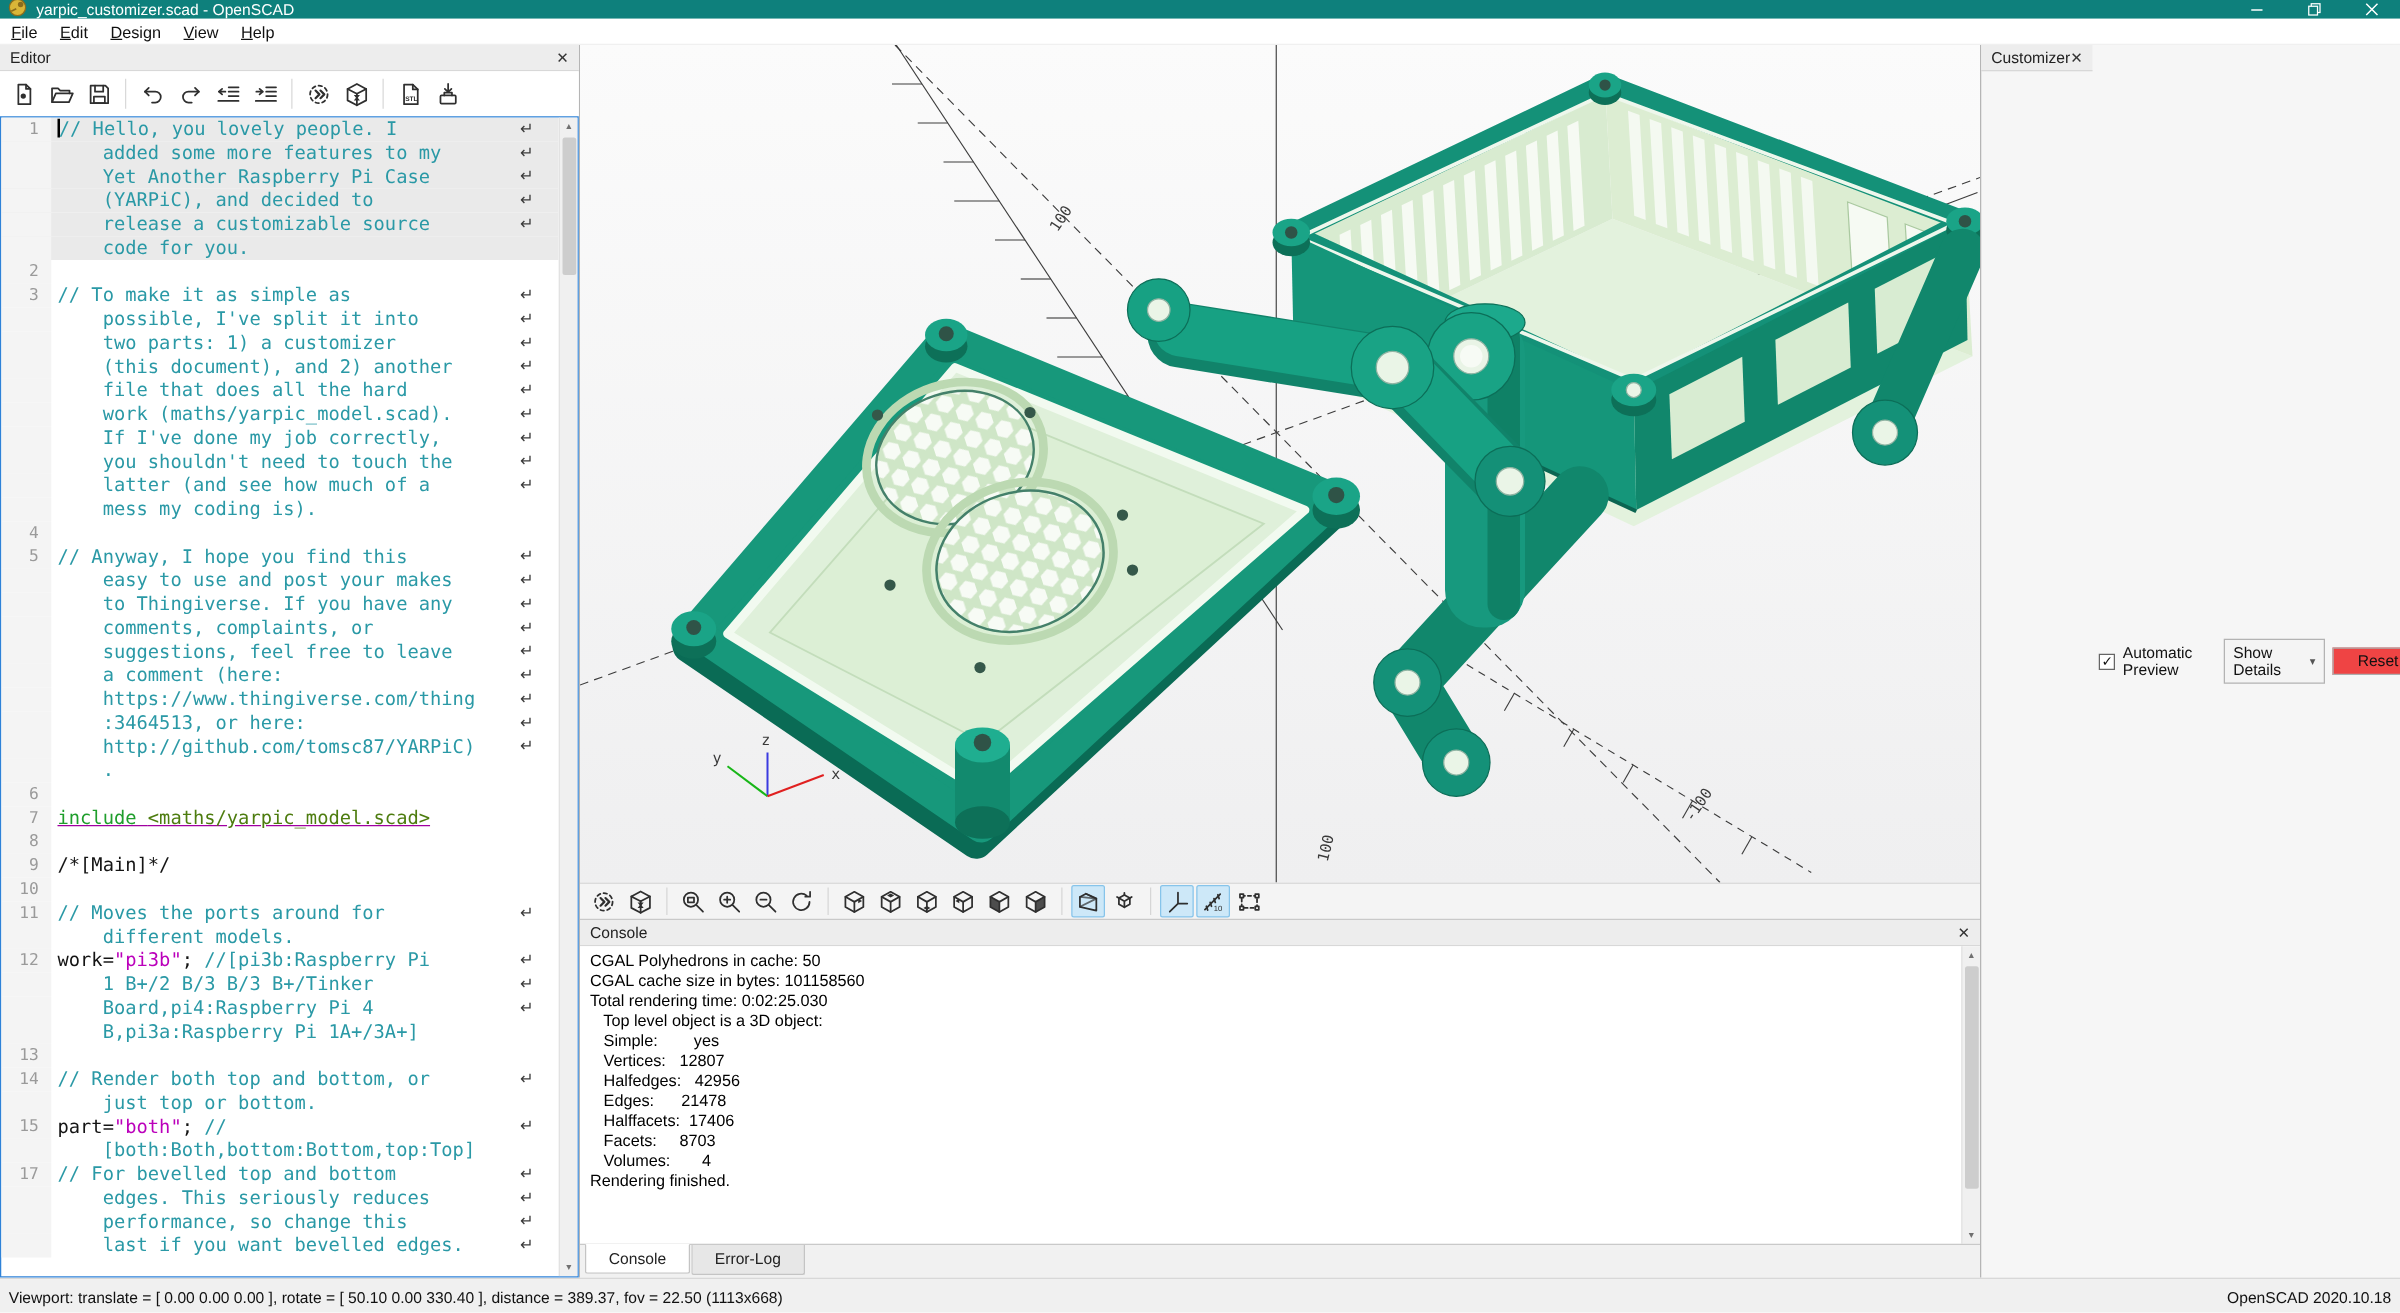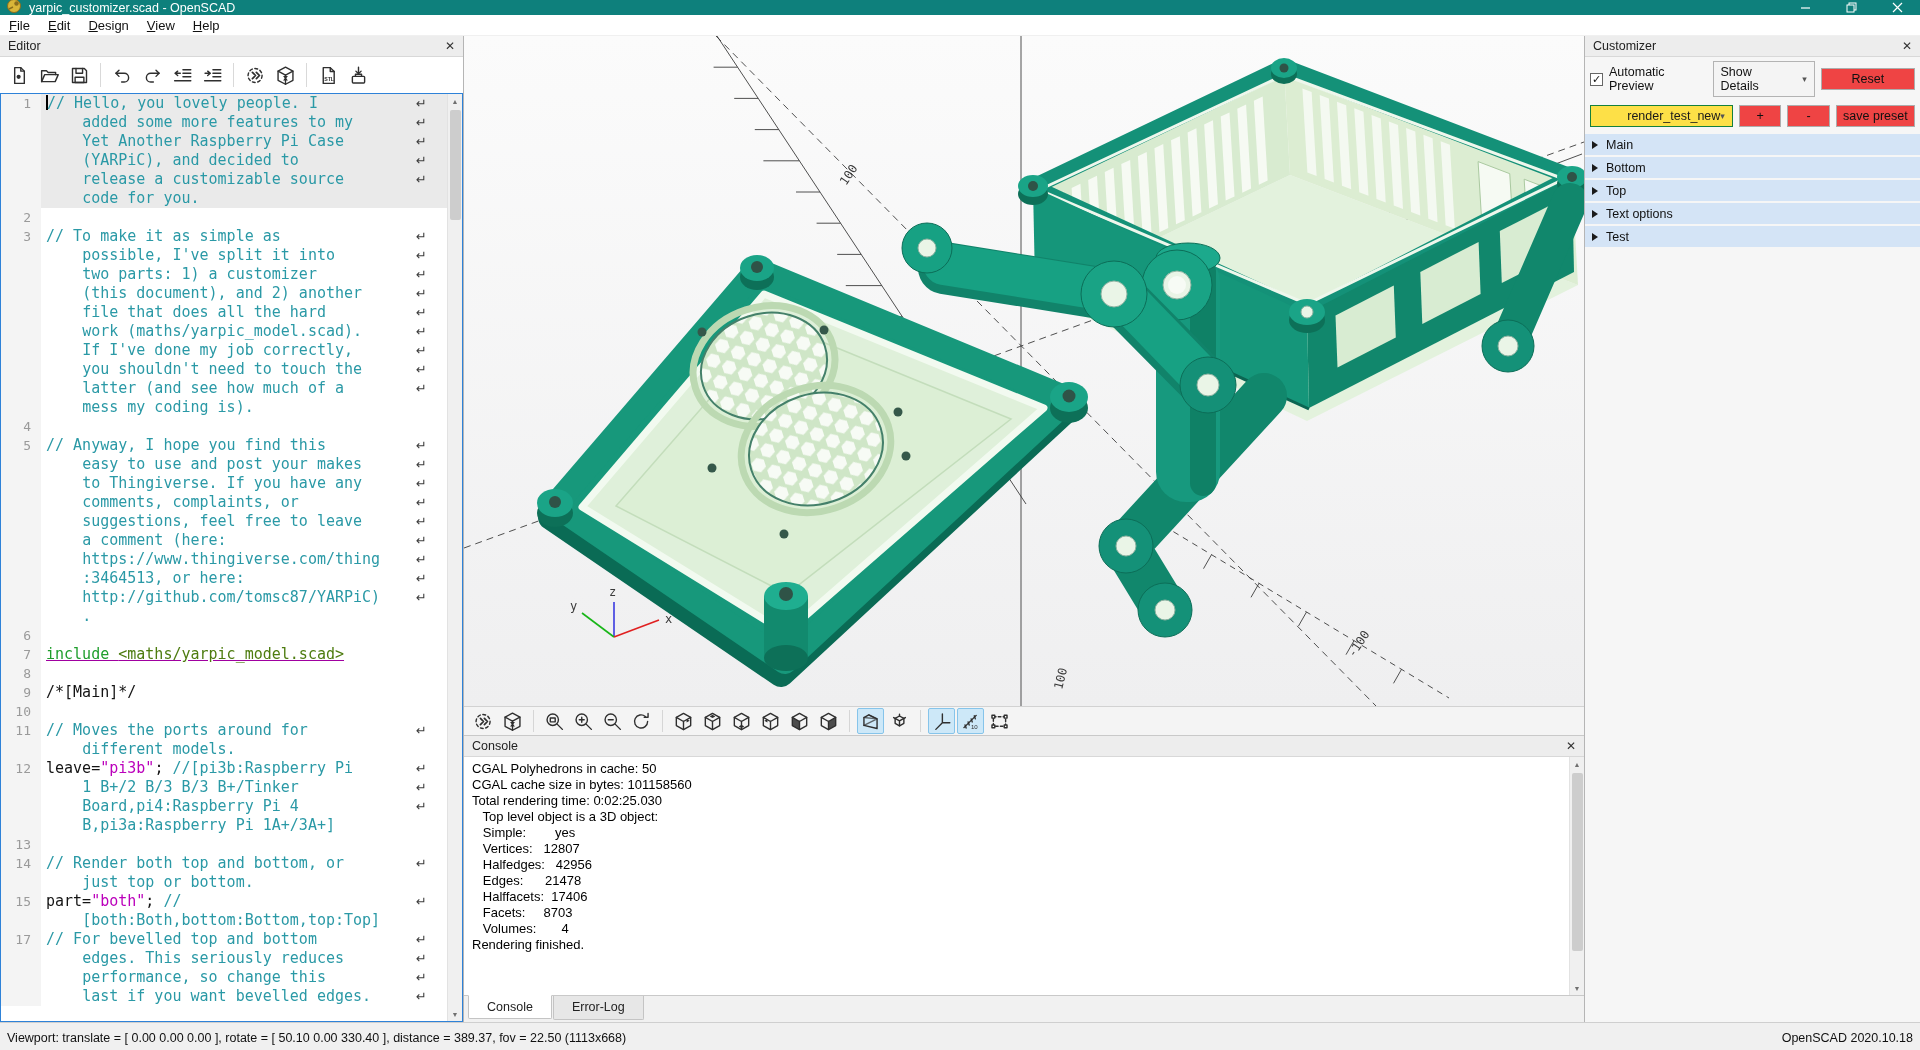--- a/index.html
+++ b/index.html
@@ -9,21 +9,21 @@
   #winbtns{margin-left:auto;display:flex;height:25px}
   .winbtn{width:46px;height:25px;display:flex;align-items:center;justify-content:center;color:#fff}
   
   #menubar{height:21px;background:#fff;display:flex;align-items:center;font-size:13px;border-bottom:1px solid #f0f0f0}
   .menu-item{padding:2px 9px;color:#111}
   .menu-item u{text-decoration:underline}
   
   #main{display:flex;height:986px}
   #editor-panel{width:464px;display:flex;flex-direction:column;border-right:1px solid #b5b5b5;background:#fff}
   #center{width:1120px;display:flex;flex-direction:column}
-  #customizer-panel{width:336px;border-left:1px solid #b5b5b5;display:flex;flex-direction:column;background:#f6f6f6}
+  #customizer-panel{width:336px;border-left:1px solid #b5b5b5;display:flex;flex-direction:row;background:#f6f6f6}
   .panel-header{height:21px;background:#ededed;border-bottom:1px solid #d8d8d8;display:flex;align-items:center;padding:0 8px;font-size:12.5px;color:#222;flex:none}
   .panel-close{margin-left:auto;color:#333;font-size:12px;line-height:1}
   
   #editor-toolbar{height:36px;display:flex;align-items:center;padding:0 4px;background:#fff;flex:none}
   .tbtn{width:30px;height:30px;display:flex;align-items:center;justify-content:center;border-radius:2px}
   .tsep{width:1px;height:24px;background:#d9d9d9;margin:0 6px}
   #code-area{flex:1;position:relative;border:1px solid #2e82d8;overflow:hidden;display:flex;background:#fff}
   #code-rows{flex:1;overflow:hidden}
   .crow{display:flex;height:19px;line-height:19px;font-family:"DejaVu Sans Mono",monospace;font-size:15px;white-space:pre;position:relative}
   .crow.cur{background:#eaeaea}
@@ -223,21 +223,21 @@
           <div class="crow"><span class="gut"></span><span class="txt">    <span class="c">:3464513, or here:</span></span><span class="wrapind">↵</span></div>
           <div class="crow"><span class="gut"></span><span class="txt">    <span class="c">http://github.com/tomsc87/YARPiC)</span></span><span class="wrapind">↵</span></div>
           <div class="crow"><span class="gut"></span><span class="txt">    <span class="c">.</span></span></div>
           <div class="crow"><span class="gut">6</span><span class="txt"></span></div>
           <div class="crow"><span class="gut">7</span><span class="txt"><span class="k u">include </span><span class="i u">&lt;maths/yarpic_model.scad&gt;</span></span></div>
           <div class="crow"><span class="gut">8</span><span class="txt"></span></div>
           <div class="crow"><span class="gut">9</span><span class="txt"><span class="p">/*[Main]*/</span></span></div>
           <div class="crow"><span class="gut">10</span><span class="txt"></span></div>
           <div class="crow"><span class="gut">11</span><span class="txt"><span class="c">// Moves the ports around for</span></span><span class="wrapind">↵</span></div>
           <div class="crow"><span class="gut"></span><span class="txt">    <span class="c">different models.</span></span></div>
-          <div class="crow"><span class="gut">12</span><span class="txt"><span class="p">leave=</span><span class="s">"pi3b"</span><span class="p">; </span><span class="c">//[pi3b:Raspberry Pi</span></span><span class="wrapind">↵</span></div>
+          <div class="crow"><span class="gut">12</span><span class="txt"><span class="p">work=</span><span class="s">"pi3b"</span><span class="p">; </span><span class="c">//[pi3b:Raspberry Pi</span></span><span class="wrapind">↵</span></div>
           <div class="crow"><span class="gut"></span><span class="txt">    <span class="c">1 B+/2 B/3 B/3 B+/Tinker</span></span><span class="wrapind">↵</span></div>
           <div class="crow"><span class="gut"></span><span class="txt">    <span class="c">Board,pi4:Raspberry Pi 4</span></span><span class="wrapind">↵</span></div>
           <div class="crow"><span class="gut"></span><span class="txt">    <span class="c">B,pi3a:Raspberry Pi 1A+/3A+]</span></span></div>
           <div class="crow"><span class="gut">13</span><span class="txt"></span></div>
           <div class="crow"><span class="gut">14</span><span class="txt"><span class="c">// Render both top and bottom, or</span></span><span class="wrapind">↵</span></div>
           <div class="crow"><span class="gut"></span><span class="txt">    <span class="c">just top or bottom.</span></span></div>
           <div class="crow"><span class="gut">15</span><span class="txt"><span class="p">part=</span><span class="s">"both"</span><span class="p">; </span><span class="c">//</span></span><span class="wrapind">↵</span></div>
           <div class="crow"><span class="gut"></span><span class="txt">    <span class="c">[both:Both,bottom:Bottom,top:Top]</span></span></div>
           <div class="crow"><span class="gut">17</span><span class="txt"><span class="c">// For bevelled top and bottom</span></span><span class="wrapind">↵</span></div>
           <div class="crow"><span class="gut"></span><span class="txt">    <span class="c">edges. This seriously reduces</span></span><span class="wrapind">↵</span></div>

